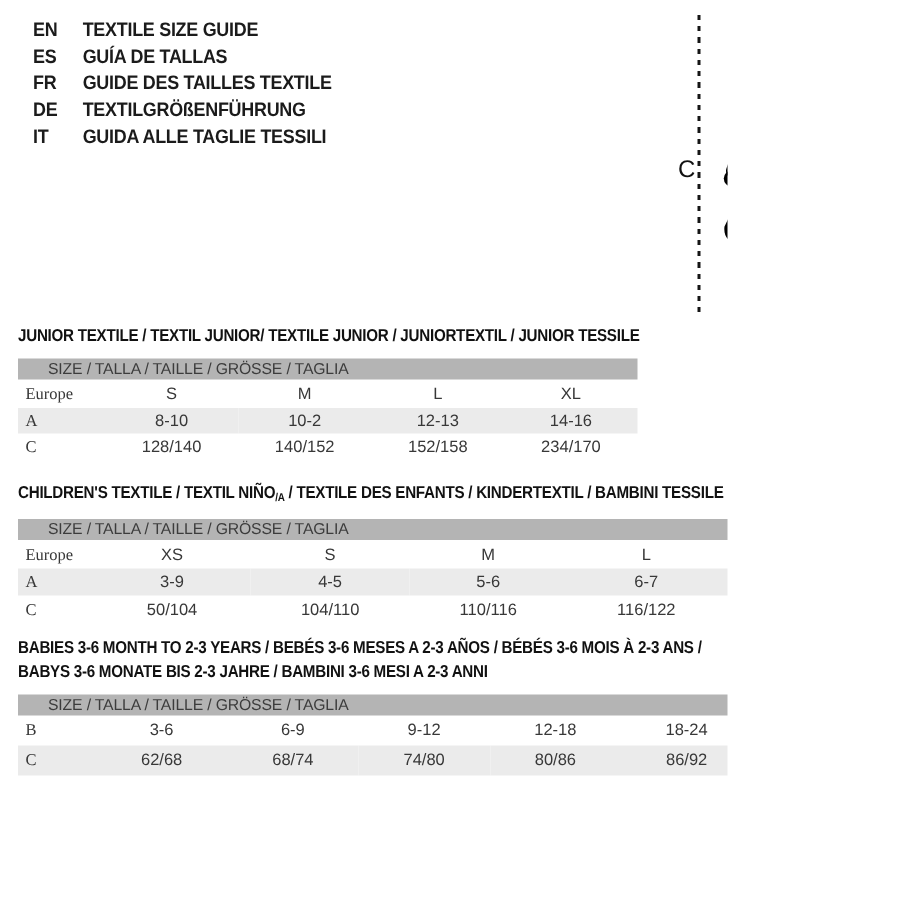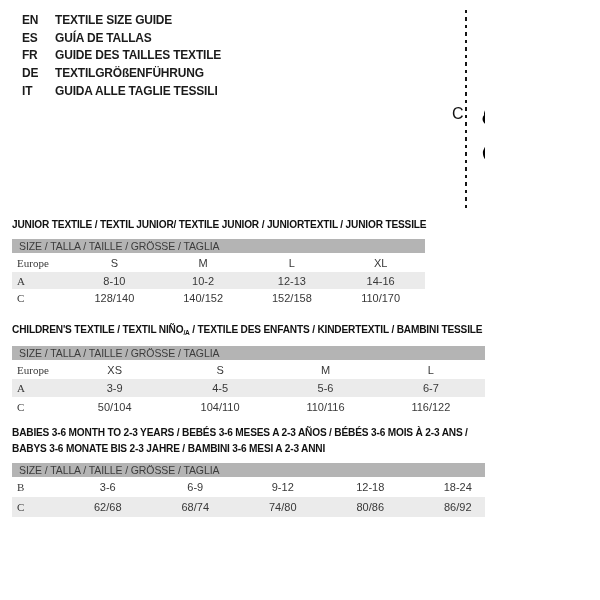--- a/index.html
+++ b/index.html
@@ -25,21 +25,21 @@
     letter-spacing:-0.2px;white-space:nowrap;transform:scaleX(0.88);transform-origin:0 0;
     line-height:15.5px;
   }
   .sub{font-size:7.5px;vertical-align:-2px;}
   
   .tbl-wrap{position:absolute;left:12px;}
   table{border-collapse:collapse;table-layout:fixed;}
   td{font-size:11px;color:#383838;text-align:center;vertical-align:middle;padding:0;white-space:nowrap;}
   td.lbl{text-align:left;padding-left:5px;font-family:Liberation Serif, serif;}
   tr.size-head td{
-    background:var(--table-header-bg,#b4b4b4);text-align:left;padding-left:7px;
+    background:var(--table-header-bg,#b4b4b4);text-align:left;padding-left:20px;
     font-size:10.5px;color:#3c3c3c;height:14px;letter-spacing:-0.1px;
   }
   tr.alt td{background:var(--row-alt-bg,#ebebeb);}
   
   .footnotes{position:absolute;left:12px;top:534px;}
   .footnote{
     font-size:11px;font-weight:bold;color:#141414;line-height:17.6px;white-space:nowrap;
     letter-spacing:-0.2px;transform:scaleX(0.9);transform-origin:0 50%;
   }
 </style>
@@ -124,21 +124,21 @@
         <td>8-10</td>
         <td>10-2</td>
         <td>12-13</td>
         <td>14-16</td>
       </tr>
       <tr style="height:17px;">
         <td class="lbl">C</td>
         <td>128/140</td>
         <td>140/152</td>
         <td>152/158</td>
-        <td>110/170</td>
+        <td>234/170</td>
       </tr>
     </tbody>
       </table>
   </div>
 
   <div class="sec-title" style="top:322px;"><span>CHILDREN'S TEXTILE / TEXTIL NIÑO</span><span class="sub">/A</span><span> / TEXTILE DES ENFANTS / KINDERTEXTIL / BAMBINI TESSILE</span></div>
   <div class="tbl-wrap" style="top:346px;width:577px;">
     <table style="width:577px;">
       <colgroup>
           <col style="width:50px;">

